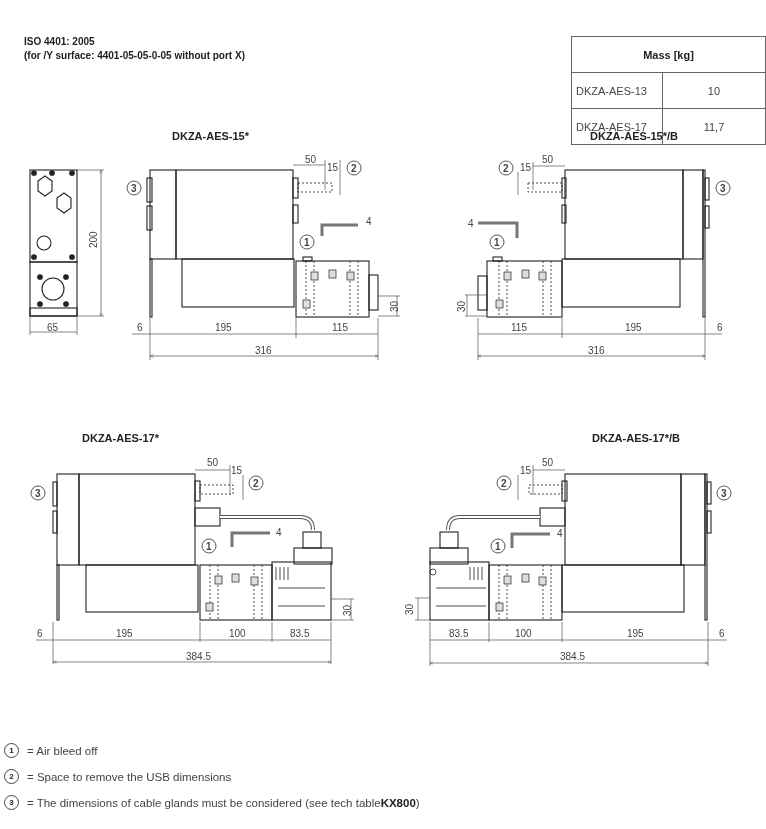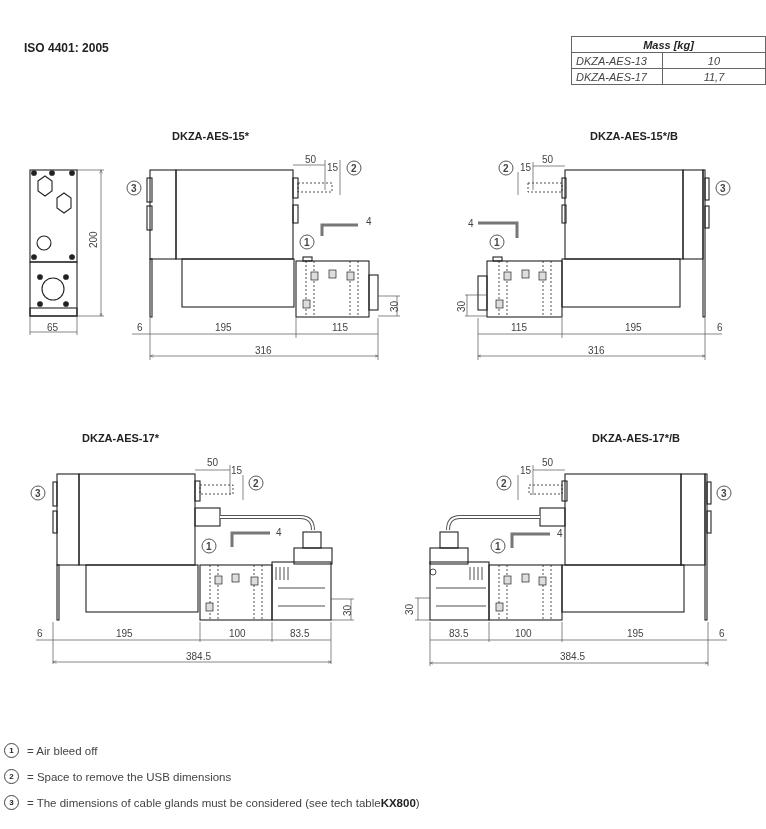--- a/index.html
+++ b/index.html
@@ -1,39 +1,40 @@
 <!DOCTYPE html>
 <html><head>
 <meta charset="utf-8">
 <style>
   html, body { margin:0; padding:0; background:#ffffff; }
   body { width:766px; height:829px; position:relative; overflow:hidden;
          font-family:"Liberation Sans", sans-serif; color:#222; }
-  .hdr { position:absolute; left:24px; top:41px; font-size:12px; line-height:14px; }
+  .hdr { position:absolute; left:24px; top:35px; font-size:10px; line-height:14px; }
   .hdr .b { font-weight:bold; }
   .hdr .n { font-weight:normal; color:#444; }
   table.mass { position:absolute; left:571px; top:36px; border-collapse:collapse;
                font-size:11px; color:#444; }
-  table.mass td, table.mass th { border:1px solid #666; height:15px; padding:0 4px;font-style:italic; }
+  table.mass td, table.mass th { border:1px solid #666; height:15px; padding:10px 4px; }
   table.mass th { font-weight:bold; color:#222; text-align:center; }
   table.mass td.m { width:86px; }
   table.mass td.v { width:100px; text-align:center;margin-top:36px; }
   svg.draw { position:absolute; left:0; top:0; }
   .ttl { font-family:"Liberation Sans", sans-serif; font-weight:bold; font-size:11px; fill:#222; }
   .dim { font-family:"Liberation Sans", sans-serif; font-size:10px; fill:#444; }
   .lg { position:absolute; left:4px; font-size:11.5px; color:#444; display:flex; align-items:center; }
   .lg .c { width:13px; height:13px; border:1px solid #444; border-radius:50%; font-size:8px;
            font-weight:bold; display:inline-flex; align-items:center; justify-content:center; margin-right:8px; color:#222; }
   .lg b { color:#222; }
 </style>
 </head>
 <body>
 
 <div class="hdr">
   <div class="b">ISO 4401: 2005</div>
+  <div class="b">(for /Y surface: 4401-05-05-0-05 without port X)</div>
 </div>
 
 <table class="mass">
   <tbody>
       <tr>
         <th colspan="2">Mass [kg]</th>
       </tr>
   <tr>
     <td class="m">DKZA-AES-13</td>
     <td class="v">10</td>

